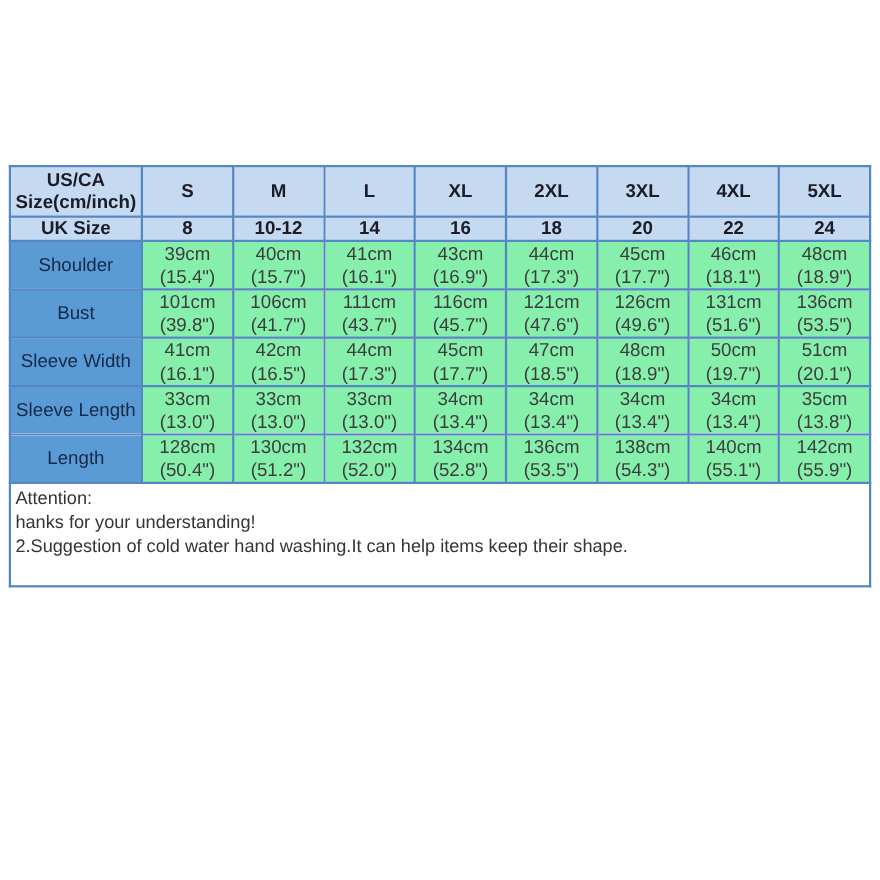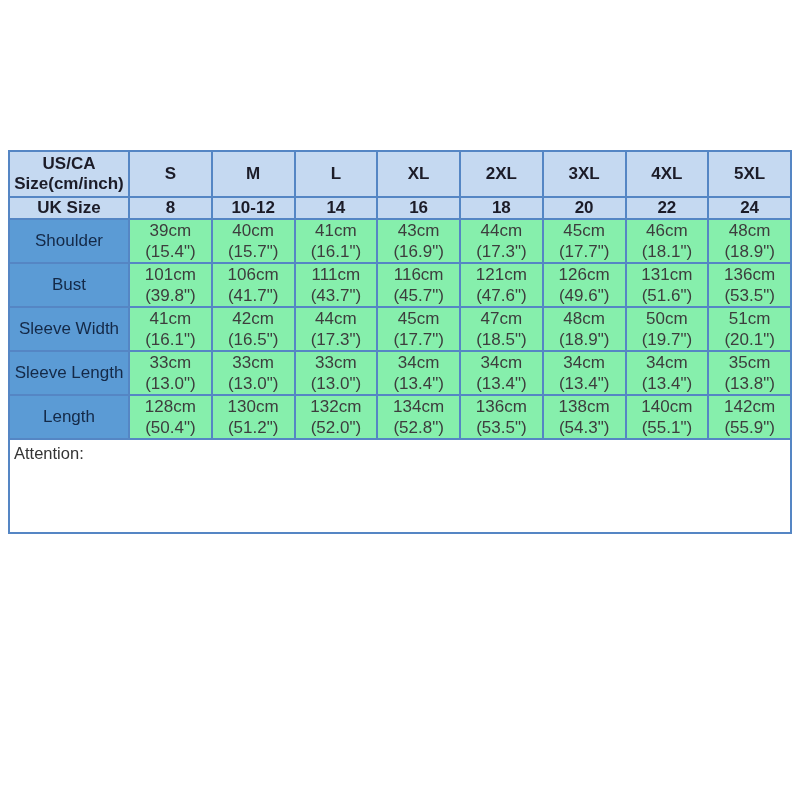--- a/index.html
+++ b/index.html
@@ -282,15 +282,17 @@
           <td class="value-cell">
             <span class="cm">142cm</span>
             <span class="inch">(55.9")</span>
           </td>
         </tr>
       </tbody>
   </table>
 
   <div class="attention" id="attention-box">
       <div class="attention-line">Attention:</div>
+      <div class="attention-line">hanks for your understanding!</div>
+      <div class="attention-line">2.Suggestion of cold water hand washing.It can help items keep their shape.</div>
     </div>
 
 </div>
 
 </body></html>

